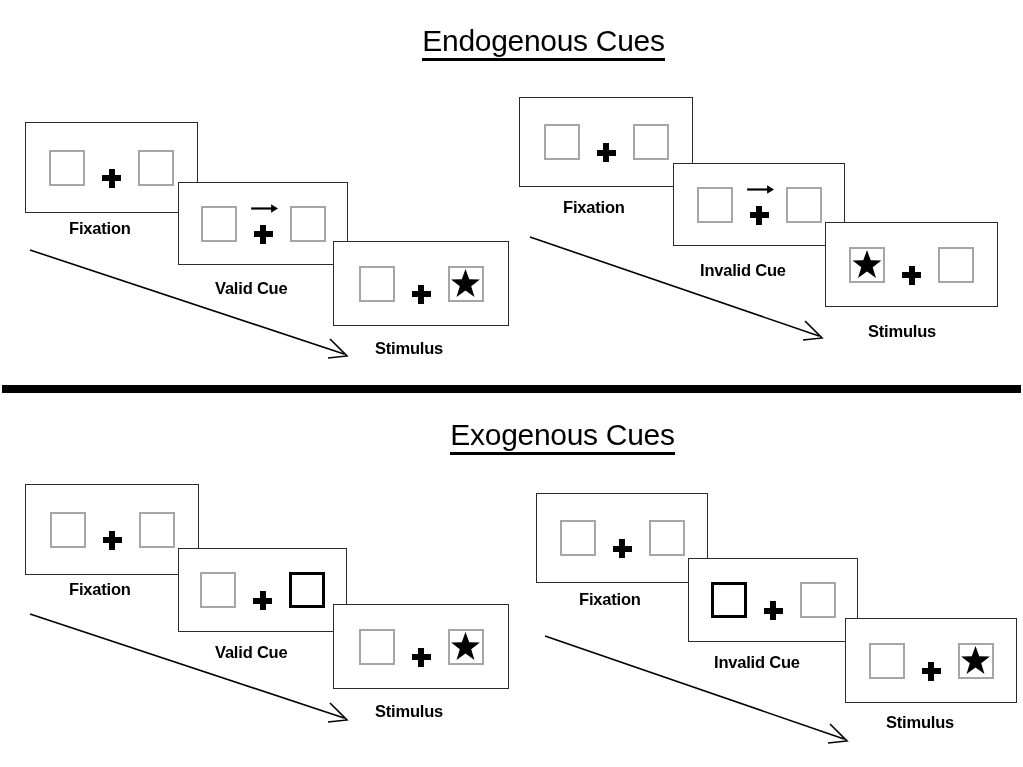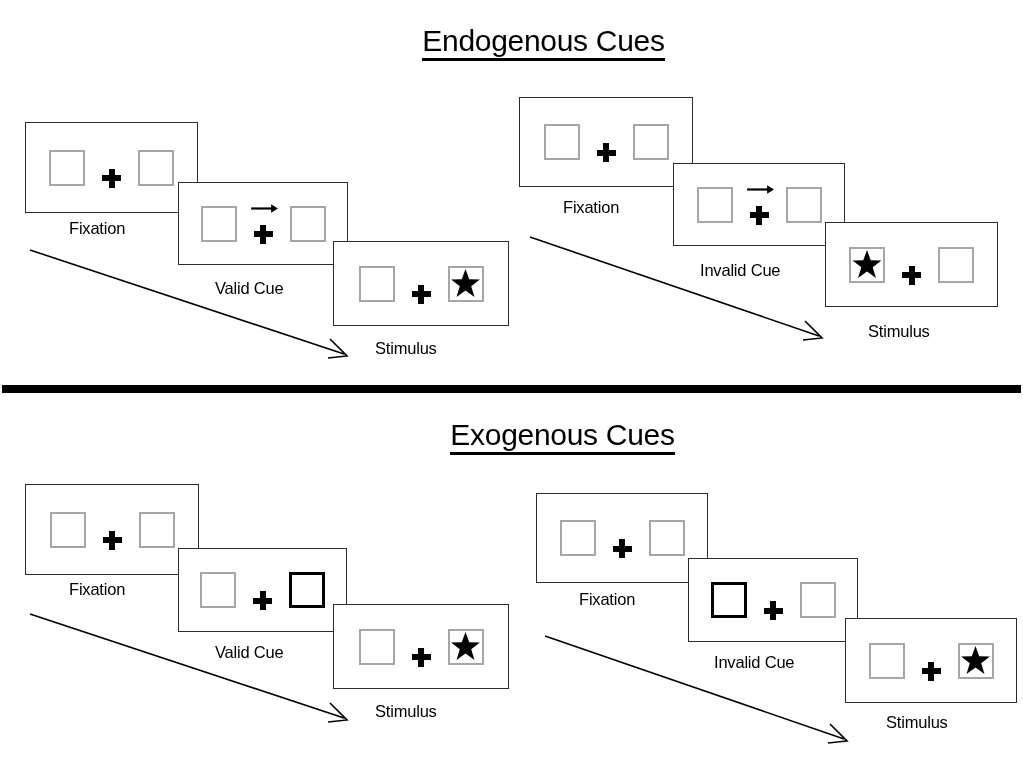--- a/index.html
+++ b/index.html
@@ -120,21 +120,21 @@
     left: 50%;
     transform: translateX(-44%);
     width: 27px;
     height: 11px;
   }
 
   
   .caption {
     position: absolute;
     font-size: 16.5px;
-    font-weight: normal;
+    font-weight: bold;
     white-space: nowrap;
     letter-spacing: -0.2px;
   }
 
   
   .flow-arrow {
     position: absolute;
     overflow: visible;
     pointer-events: none;
   }

